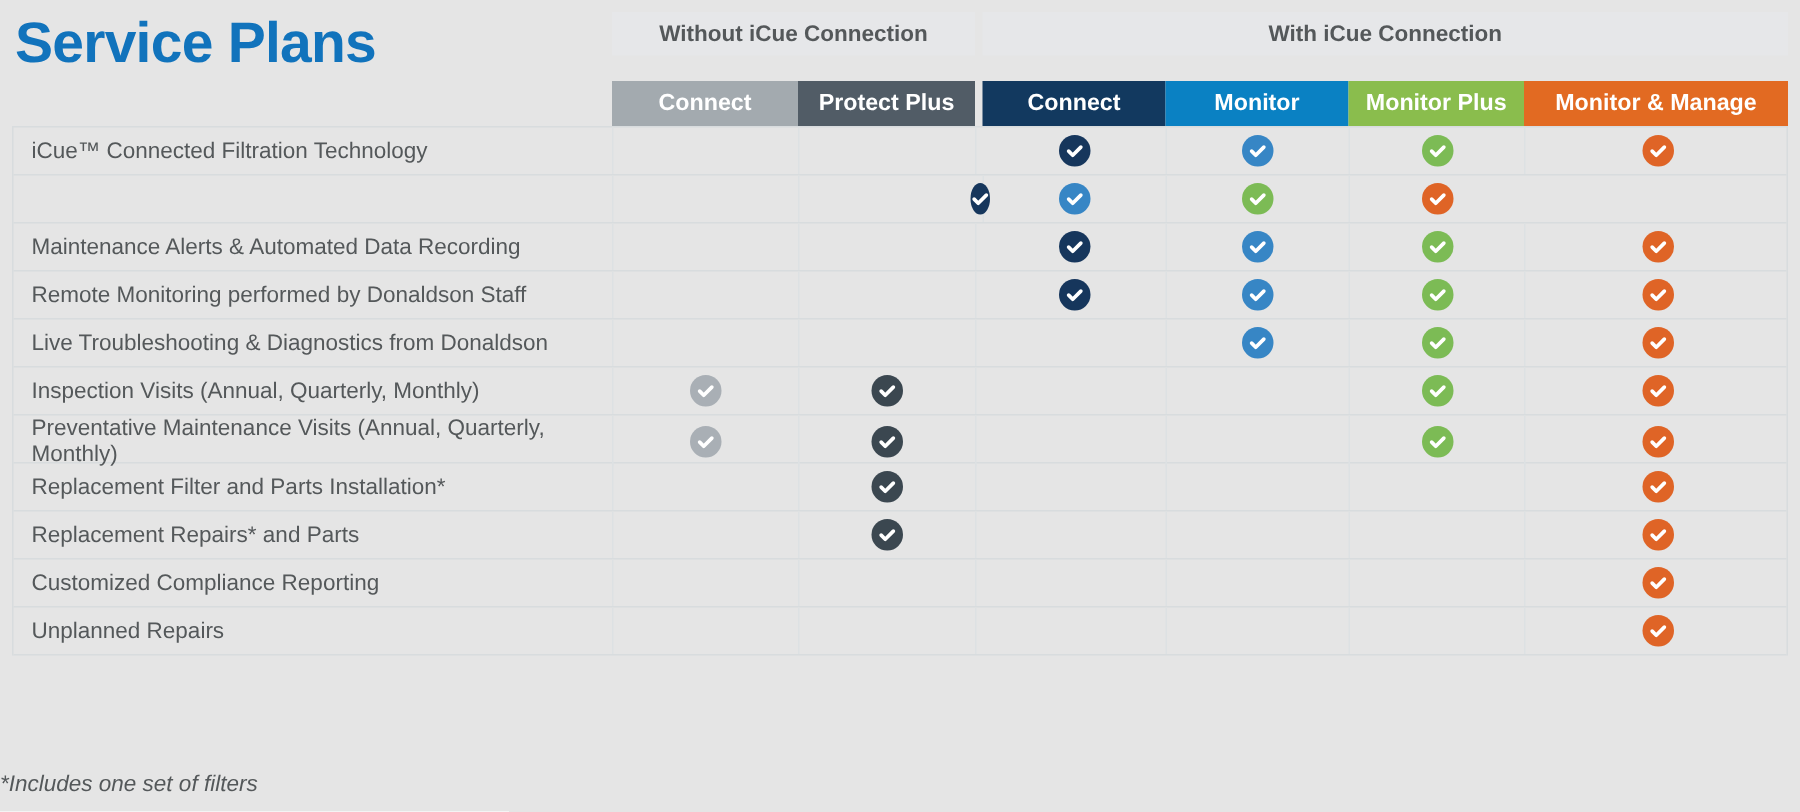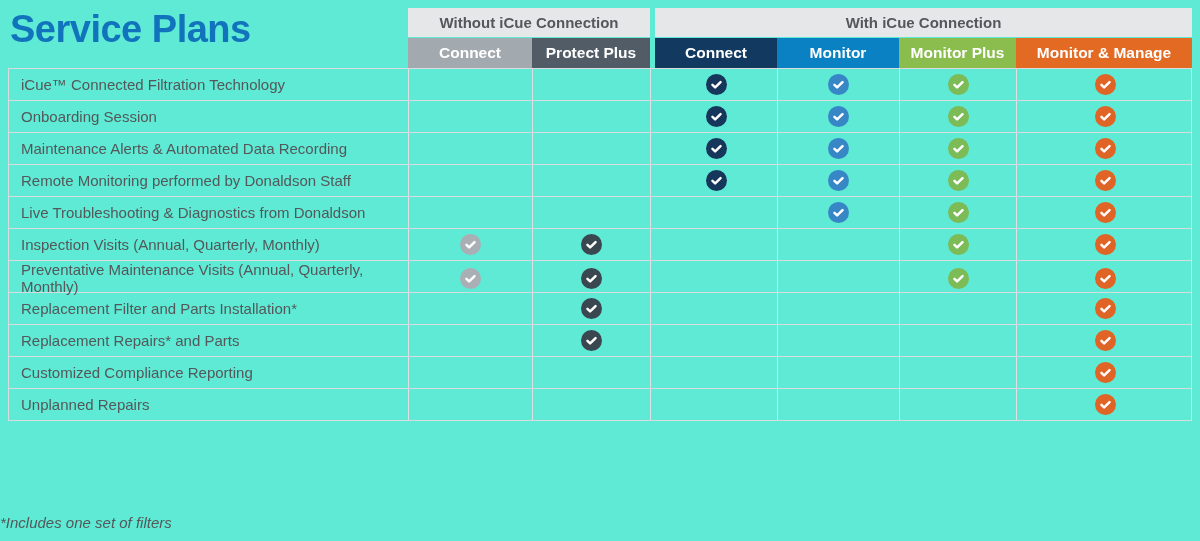--- a/index.html
+++ b/index.html
@@ -1,28 +1,28 @@
 <!DOCTYPE html>
 <html><head>
 <meta charset="utf-8">
 <style>
   * { margin:0; padding:0; box-sizing:border-box; }
   html,body { background:#ffffff; }
   body { font-family:"Liberation Sans", sans-serif; }
-  .stage { position:relative; width:1200px; height:541px; background:#5eead4; overflow:hidden; }
+  .stage { position:relative; width:1200px; height:541px; background:#e5e5e5; overflow:hidden; }
 
   .page-title {
     position:absolute; left:10px; top:8px;
     font-size:38px; font-weight:700; color:#1173BC; letter-spacing:-0.5px;
   }
 
   .table { position:absolute; left:8px; top:8px; width:1184px; }
 
   
-  .hrow.groups { display:grid; grid-template-columns:400px 242px 5px 537px; height:29px; margin-bottom:1px; }
+  .hrow.groups { display:grid; grid-template-columns:400px 242px 5px 537px; height:29px; margin-bottom:17px; }
   .hrow.plans  { display:grid; grid-template-columns:400px 124px 118px 5px 122px 122px 117px 176px; height:30px; }
   .brow        { display:grid; grid-template-columns:400px 124px 118px 5px 122px 122px 117px 176px; height:32px; border-bottom:1px solid #D8DCDE; }
 
   .gcell {
     background:#E6E7E9; color:#54585A; font-size:15px; font-weight:700;
     display:flex; align-items:center; justify-content:center;
   }
   .pcell {
     color:#ffffff; font-size:15.5px; font-weight:700;
     display:flex; align-items:center; justify-content:center;
@@ -103,21 +103,20 @@
           </div>
           <div class="c check-cell">
             <span class="badge" style="background: rgb(223, 100, 38);">
               <svg viewBox="0 0 24 24" width="13" height="13">
                 <path d="M4.5 12.5l5 5L19.5 7.5" fill="none" stroke="#ffffff" stroke-width="4.5" stroke-linecap="round" stroke-linejoin="round"></path>
               </svg>
             </span>
           </div>
         </div>
         <div class="brow">
-          <div class="c label">Onboarding Session</div>
           <div class="c check-cell"></div>
           <div class="c check-cell"></div>
           <div class="c gap"></div>
           <div class="c check-cell">
             <span class="badge" style="background: rgb(22, 54, 92);">
               <svg viewBox="0 0 24 24" width="13" height="13">
                 <path d="M4.5 12.5l5 5L19.5 7.5" fill="none" stroke="#ffffff" stroke-width="4.5" stroke-linecap="round" stroke-linejoin="round"></path>
               </svg>
             </span>
           </div>

